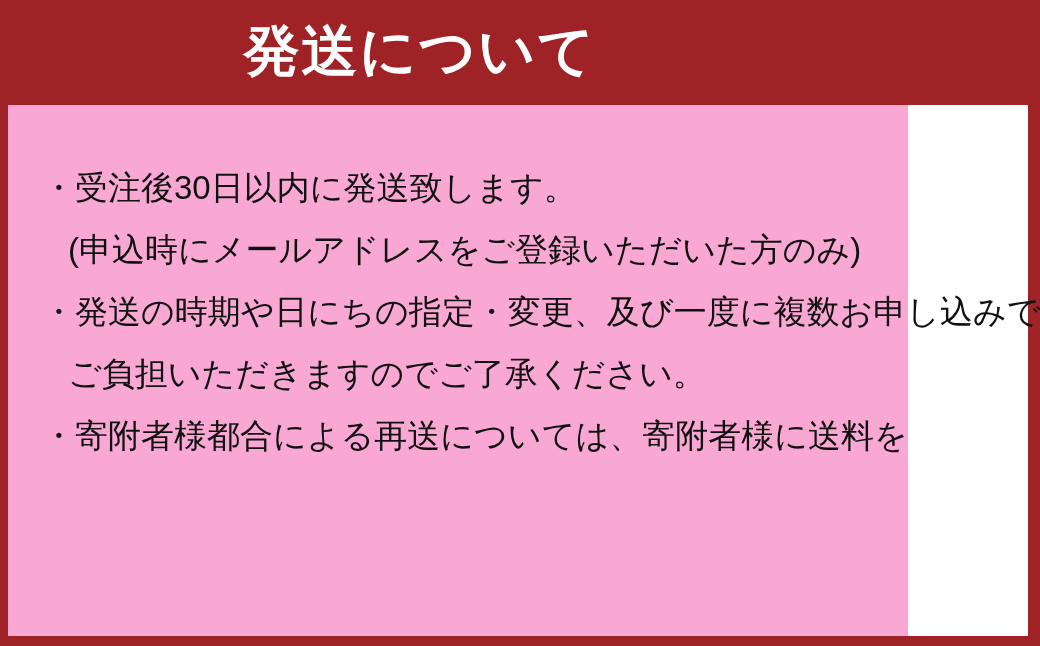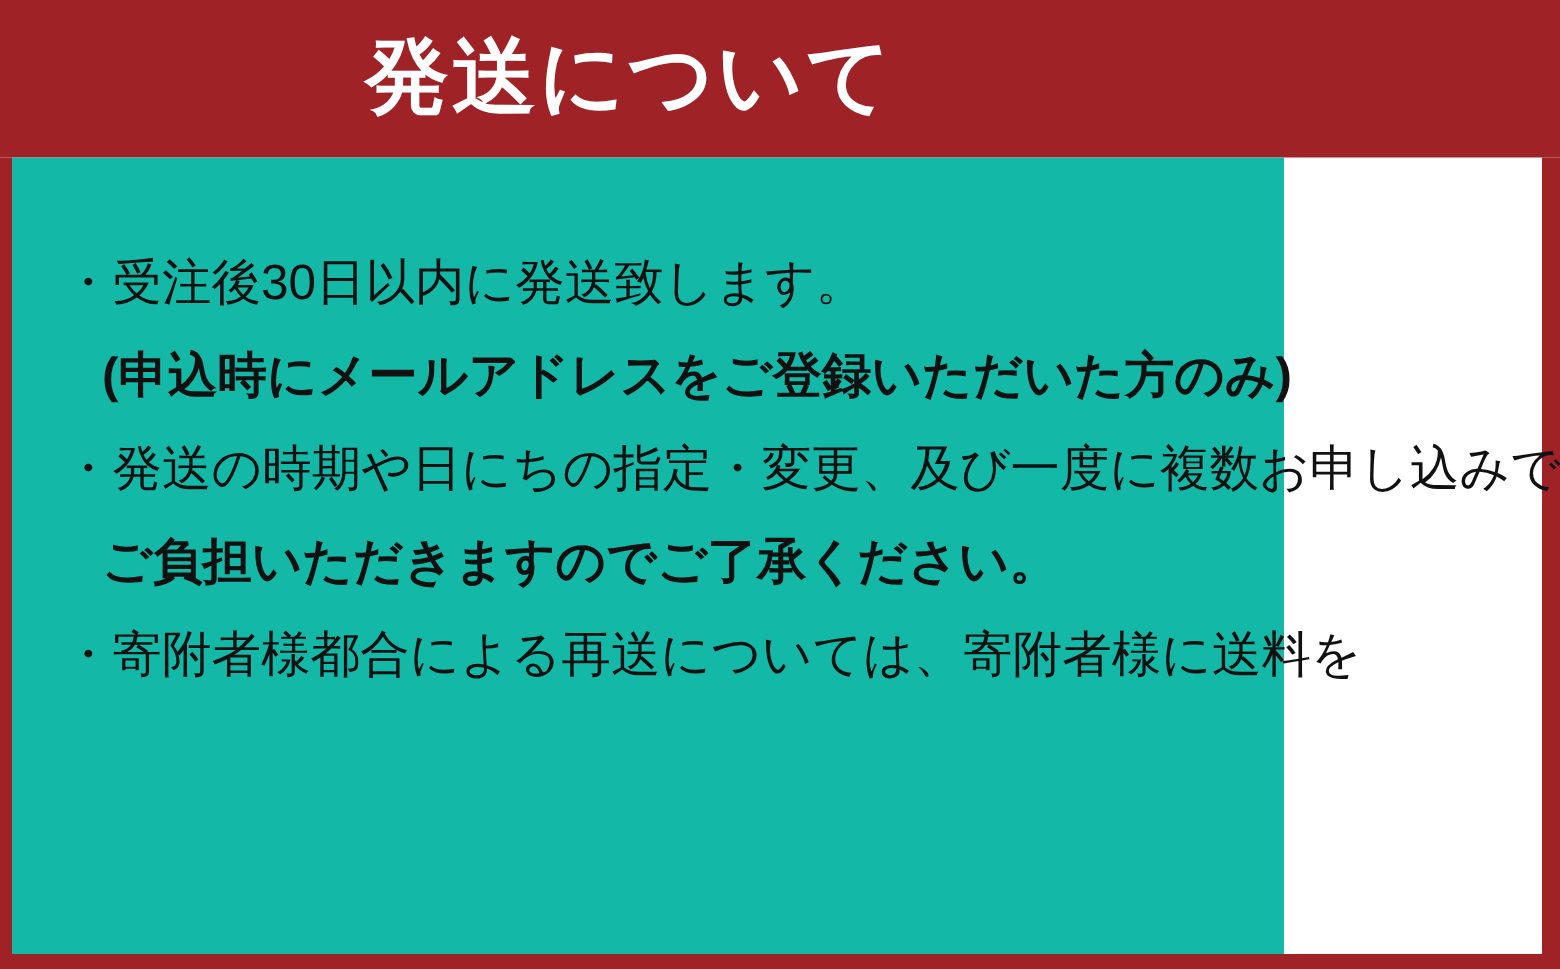--- a/index.html
+++ b/index.html
@@ -72,44 +72,42 @@
     width: 1040px;
     height: 10px;
     background: #9e2226;
   }
 
   
   .content {
     position: absolute;
     left: 8px;
     top: 105px;
-    width: 836px;
+    width: 900px;
     height: 531px;
-    background: #14b8a6;
-    padding-left: 12px;
+    background: #f9a8d4;
   }
 
   .lines {
     position: absolute;
     left: 34px;
     top: 52px;
     width: 970px;
   }
 
   .line {
     color: #111111;
     font-size: 33px;
     line-height: 62px;
     white-space: nowrap;
     letter-spacing: 0px;
   }
 
   .line.indent {
     padding-left: 26px;
-    font-weight: bold;
   }
 </style>
 </head>
 <body>
 
 <div class="screen">
 
   <div class="header-band"></div>
   <div class="header-title">発送について</div>
 

